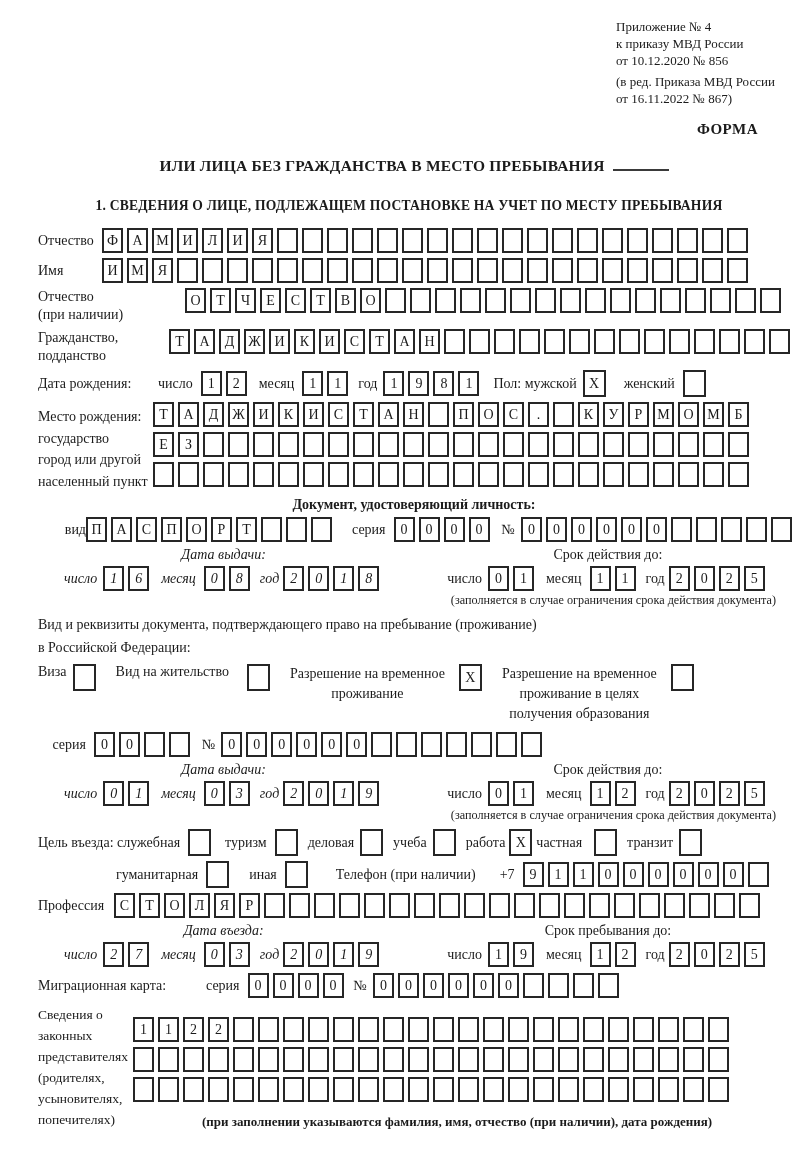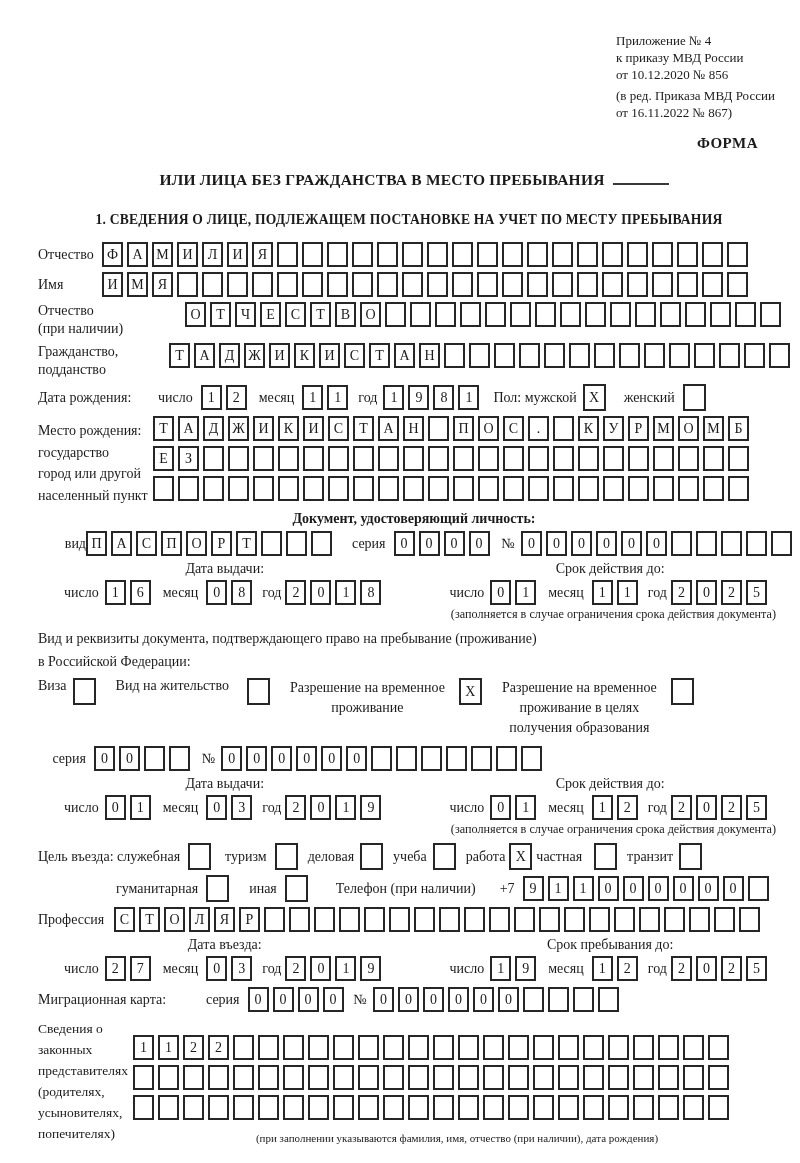--- a/index.html
+++ b/index.html
@@ -1,21 +1,21 @@
 <!DOCTYPE html>
 <html><head>
 <meta charset="utf-8">
 <style>
   html,body{margin:0;padding:0;background:#ffffff;}
   body{
     width:800px;height:1163px;overflow:hidden;
     font-family:"Liberation Serif","DejaVu Serif",serif;
     color:#1b1b1b;
   }
-  .page{box-sizing:border-box;width:800px;height:1062px;padding:32px 10px 0 38px;}
+  .page{box-sizing:border-box;width:800px;height:1062px;padding:18px 10px 0 38px;}
   
   .ref{margin-left:578px;font-size:13px;line-height:17px;white-space:nowrap;}
   .ref .mt4{margin-top:4px;}
   .forma{margin-top:14px;text-align:right;padding-right:32px;font-weight:bold;font-size:15px;letter-spacing:.5px;}
   .title{margin-top:16px;text-align:center;font-weight:bold;font-size:15.5px;line-height:24px;letter-spacing:.2px;}
   .blank{display:inline-block;width:56px;height:13px;border-bottom:2.5px solid #3a3a3a;margin-left:8px;}
   .sec{margin-top:20px;font-weight:bold;font-size:13.6px;text-align:center;margin-left:-10px;letter-spacing:.2px;}
   .form{margin-top:14px;font-size:14px;}
   
   .row{display:flex;align-items:center;margin-bottom:5px;}
@@ -37,31 +37,31 @@
   .cb .cell{width:23px;height:27px;}
   
   .twocol{display:flex;align-items:flex-end;margin-bottom:5px;}
   .lblcol{flex-shrink:0;line-height:21.5px;}
   .stackrows .cells{margin-bottom:5px;}
   
   .dochead{margin:2px 0 4px 0;text-align:center;font-weight:bold;font-size:14px;}
   
   .dates{display:flex;margin-bottom:2px;}
   .dgroup{}
-  .dg-left{margin-left:26px;}
+  .dg-left{margin-left:26px;font-style:italic;}
   .dg-right{margin-left:64px;}
   .dcap{text-align:center;font-size:14px;margin-bottom:3px;}
   .dfields{display:flex;align-items:center;}
   .note-right{text-align:right;font-size:12.2px;padding-right:14px;margin-bottom:6px;}
   .ptext{line-height:21px;margin-bottom:2px;}
   .permits{display:flex;align-items:flex-start;margin:6px 0 8px 0;}
   .stack{text-align:center;line-height:20px;}
   .indent78{padding-left:78px;}
   .rep-labels{width:95px;font-size:13.5px;line-height:21px;flex-shrink:0;}
-  .rep-note{font-weight:normal;font-size:11px;margin-top:12px;text-align:center;width:648px;}
+  .rep-note{font-weight:bold;font-size:13px;margin-top:12px;text-align:center;width:648px;}
 </style>
 </head>
 <body>
 
 <div class="page">
 
   <div class="ref">
     <div>Приложение № 4</div>
     <div>к приказу МВД России</div>
     <div>от 10.12.2020 № 856</div>

